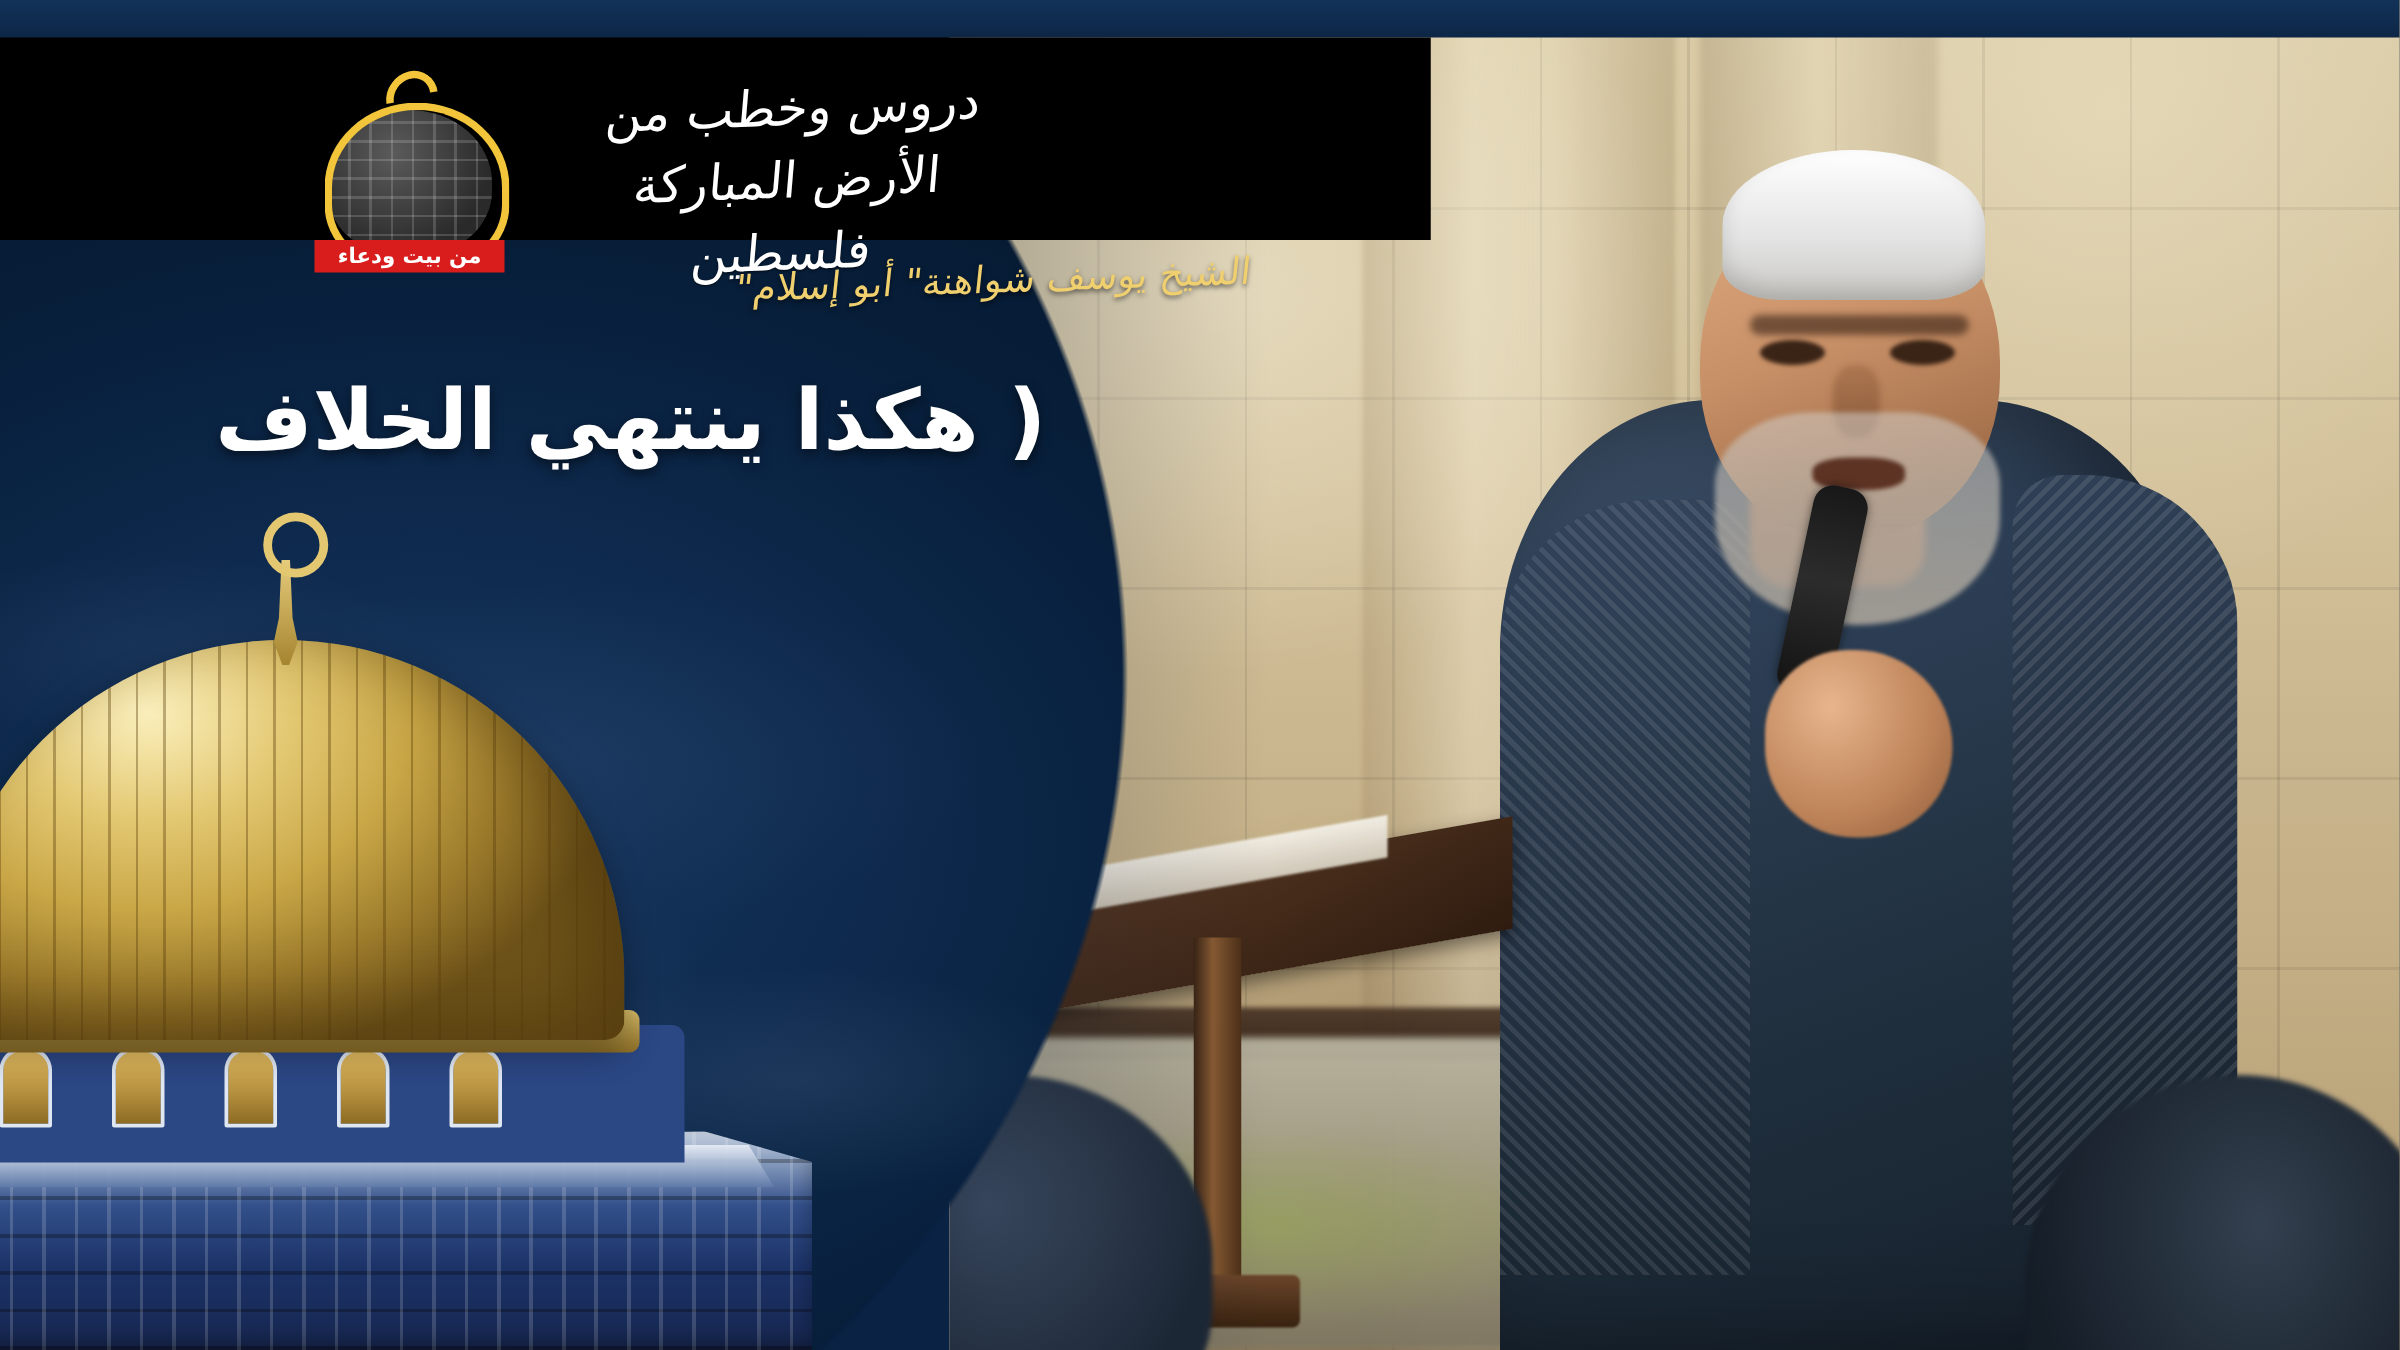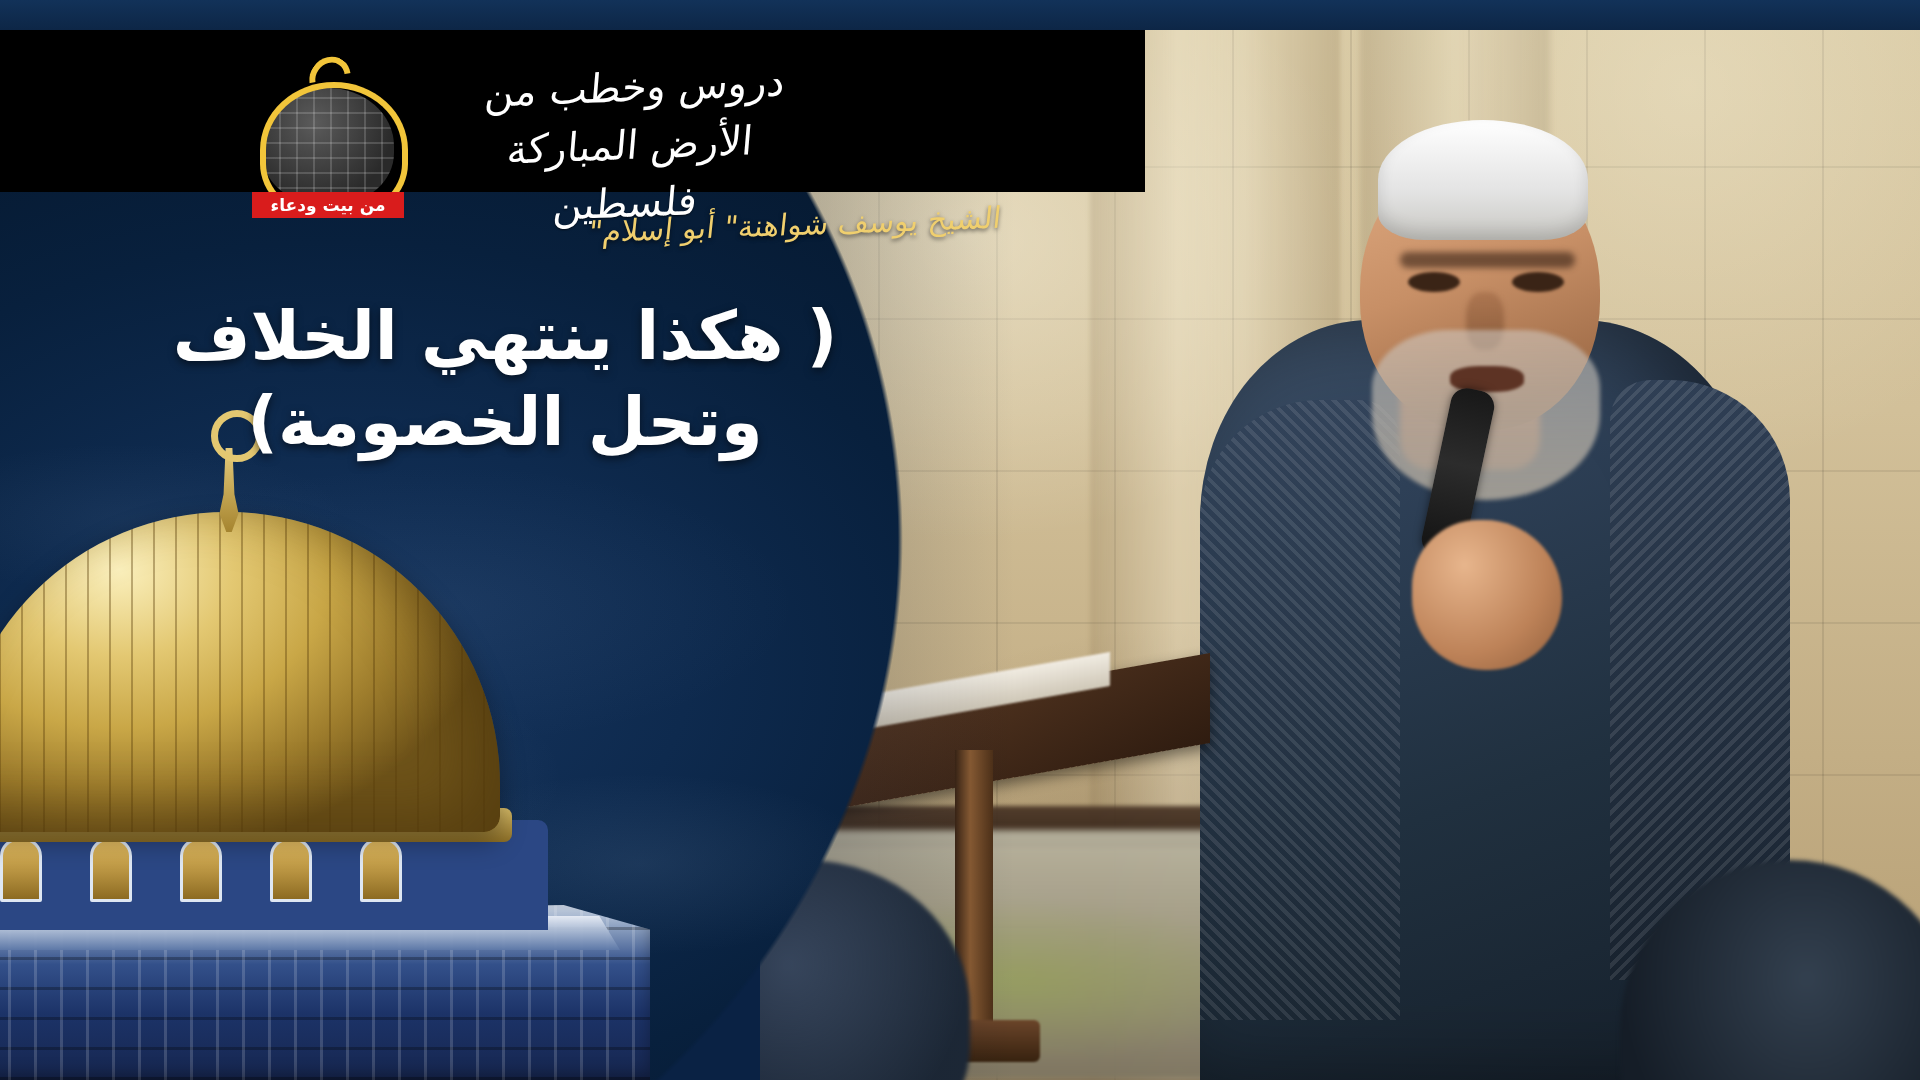--- a/index.html
+++ b/index.html
@@ -408,16 +408,15 @@
     <div class="header-script">
       <div>دروس وخطب من</div>
       <div>الأرض المباركة فلسطين</div>
     </div>
   </div>
 
   <div class="sheikh">الشيخ يوسف شواهنة" أبو إسلام"</div>
 
   <div class="title">
     <span class="ln">( هكذا ينتهي الخلاف</span>
-    <span class="ln">وتحل الخصومة)</span>
   </div>
 
 </div>
 
 </body></html>

